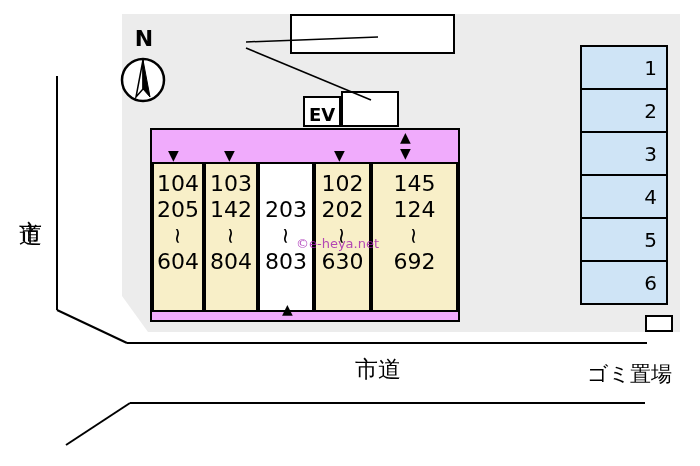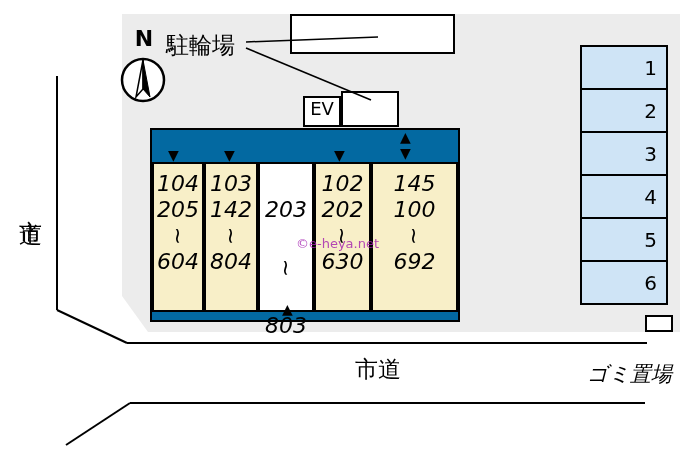--- a/index.html
+++ b/index.html
@@ -14,68 +14,67 @@
     left:122px; top:14px; width:558px; height:318px; background:#ececec;
     clip-path: polygon(0 0, 100% 0, 100% 100%, 26px 100%, 0 282px);
   }
 
   .bicycle-rect { left:290px; top:14px; width:165px; height:40px; background:#fff; border:2px solid #000; }
 
   .north-label { left:130px; top:26px; width:28px; text-align:center; font-size:22px; font-weight:bold; }
   .bicycle-label { left:166px; top:30px; font-size:23px; white-space:nowrap; }
 
   .ev-box { left:303px; top:96px; width:38px; height:31px; background:#fff; border:2px solid #000;
-            display:flex; align-items:flex-start; justify-content:center; font-size:18px; }
+            display:flex; align-items:flex-end; justify-content:center; font-size:18px;font-weight:bold; }
   .side-box { left:341px; top:91px; width:58px; height:36px; background:#fff; border:2px solid #000; }
 
-  .building { left:150px; top:128px; width:310px; height:194px; background:#0369a1; border:2px solid #000;font-style:italic; }
+  .building { left:150px; top:128px; width:310px; height:194px; background:#f0abfc; border:2px solid #000; }
 
   .unit {
     position:absolute; top:32px; height:150px; background:#f8efc8; border:2px solid #000;
     display:flex; flex-direction:column; align-items:center; padding-top:7px;
     font-size:22px; line-height:26px;
   }
-  .unit.white { background:#fff;gap:32px; }
+  .unit.white { background:#fff; }
   .unit .tilde { display:inline-block; transform:rotate(90deg); font-size:22px; height:26px; }
   .unit .offset-top { margin-top:26px; }
 
   .arrow { font-size:14px; line-height:14px; }
 
   .parking {
     left:580px; top:45px; width:88px; height:260px; border:2px solid #000;
     display:flex; flex-direction:column;
   }
   .stall {
     flex:1; background:#cfe4f6; border-bottom:2px solid #000;
     display:flex; align-items:center; justify-content:flex-end;
     padding-right:9px; font-size:20px;
   }
   .stall:last-child { border-bottom:none; }
 
   .garbage-box { left:645px; top:315px; width:28px; height:17px; background:#fff; border:2px solid #000; }
-  .garbage-label { left:587px; top:360px; font-size:21px; white-space:nowrap;font-style:italic; }
+  .garbage-label { left:587px; top:360px; font-size:21px; white-space:nowrap; }
 
   .road-left { left:16px; top:202px; font-size:23px; writing-mode:vertical-rl; letter-spacing:3px; }
   .road-bottom { left:355px; top:354px; font-size:23px; }
 
   .watermark { left:296px; top:236px; font-size:13px; color:#a21caf; opacity:0.8; }
 
   .overlay { left:0; top:0; width:700px; height:466px; pointer-events:none; }
 </style>
 </head>
 <body>
 
 <div class="canvas">
 
   <div class="abs site-area"></div>
 
   <div class="abs bicycle-rect"></div>
 
   <div class="abs north-label">N</div>
-  <div class="abs bicycle-label">駐輪場</div>
 
   <div class="abs ev-box">
     <span>EV</span>
   </div>
   <div class="abs side-box"></div>
 
   <div class="abs building">
     <div class="unit" style="left:0;width:52px">
       <span>104</span>
       <span>205</span>
@@ -94,21 +93,21 @@
       <span>803</span>
     </div>
     <div class="unit" style="left:162px;width:57px">
       <span>102</span>
       <span>202</span>
       <span class="tilde">~</span>
       <span>630</span>
     </div>
     <div class="unit" style="left:219px;width:87px">
       <span>145</span>
-      <span>100</span>
+      <span>124</span>
       <span class="tilde">~</span>
       <span>692</span>
     </div>
   </div>
 
   <span class="abs arrow" style="left:168px;top:148px">▼</span>
   <span class="abs arrow" style="left:224px;top:148px">▼</span>
   <span class="abs arrow" style="left:334px;top:148px">▼</span>
   <span class="abs arrow" style="left:400px;top:130px">▲</span>
   <span class="abs arrow" style="left:400px;top:146px">▼</span>

